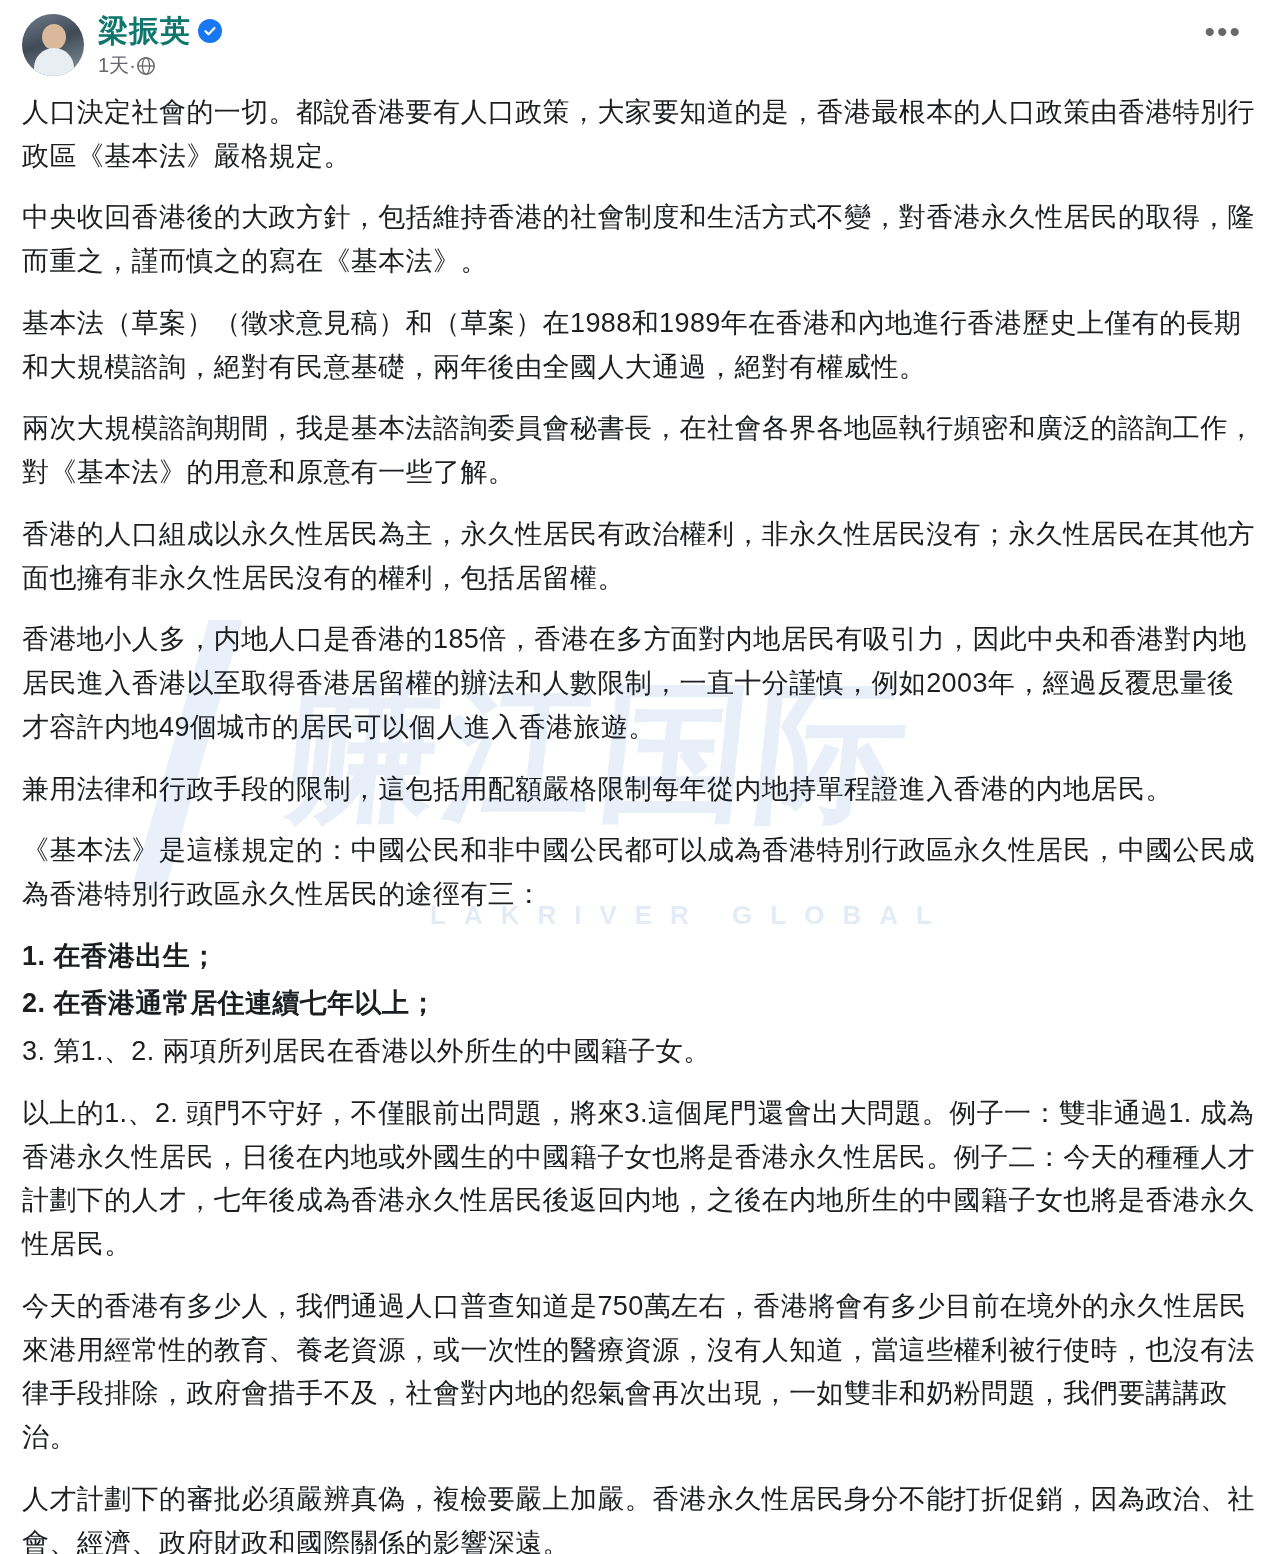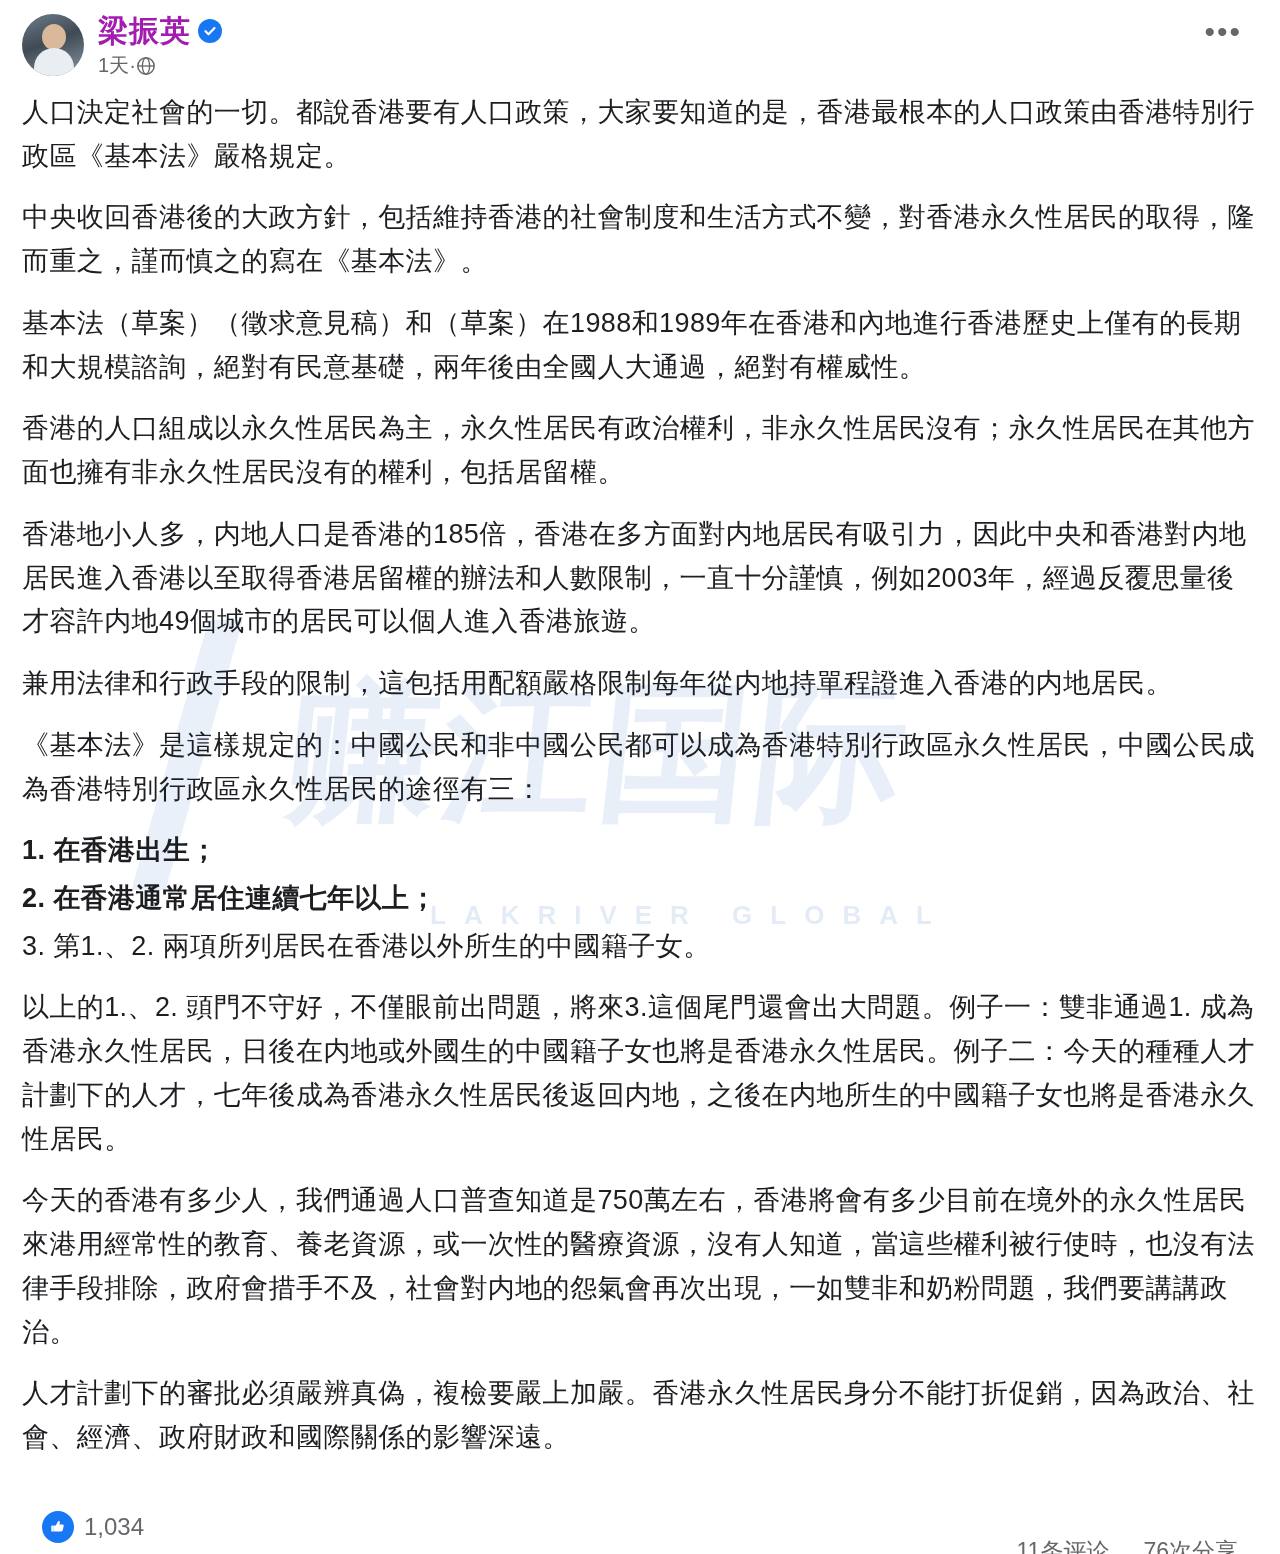--- a/index.html
+++ b/index.html
@@ -111,21 +111,21 @@
   }
   .name-row {
     display: flex;
     align-items: center;
     gap: 7px;
     height: 38px;
   }
   .name {
     font-size: 30px;
     font-weight: bold;
-    color: #a21caf;
+    color: #0f766e;
     letter-spacing: 1px;
   }
   .verified {
     width: 24px;
     height: 24px;
     border-radius: 50%;
     background: #1877f2;
     display: inline-flex;
     align-items: center;
     justify-content: center;
@@ -244,20 +244,21 @@
         </span>
       </div>
     </div>
     <div class="dots">•••</div>
   </div>
 
   <div class="content">
     <p>人口決定社會的一切。都說香港要有人口政策，大家要知道的是，香港最根本的人口政策由香港特別行政區《基本法》嚴格規定。</p>
     <p>中央收回香港後的大政方針，包括維持香港的社會制度和生活方式不變，對香港永久性居民的取得，隆而重之，謹而慎之的寫在《基本法》。</p>
     <p>基本法（草案）（徵求意見稿）和（草案）在1988和1989年在香港和內地進行香港歷史上僅有的長期和大規模諮詢，絕對有民意基礎，兩年後由全國人大通過，絕對有權威性。</p>
+    <p>兩次大規模諮詢期間，我是基本法諮詢委員會秘書長，在社會各界各地區執行頻密和廣泛的諮詢工作，對《基本法》的用意和原意有一些了解。</p>
     <p>香港的人口組成以永久性居民為主，永久性居民有政治權利，非永久性居民沒有；永久性居民在其他方面也擁有非永久性居民沒有的權利，包括居留權。</p>
     <p>香港地小人多，内地人口是香港的185倍，香港在多方面對内地居民有吸引力，因此中央和香港對内地居民進入香港以至取得香港居留權的辦法和人數限制，一直十分謹慎，例如2003年，經過反覆思量後才容許内地49個城市的居民可以個人進入香港旅遊。</p>
     <p>兼用法律和行政手段的限制，這包括用配額嚴格限制每年從内地持單程證進入香港的内地居民。</p>
     <p>《基本法》是這樣規定的：中國公民和非中國公民都可以成為香港特別行政區永久性居民，中國公民成為香港特別行政區永久性居民的途徑有三：</p>
 
     <p class="tight">1. 在香港出生；</p>
     <p class="tight">2. 在香港通常居住連續七年以上；</p>
     <p>3. 第1.、2. 兩項所列居民在香港以外所生的中國籍子女。</p>
 
     <p>以上的1.、2. 頭門不守好，不僅眼前出問題，將來3.這個尾門還會出大問題。例子一：雙非通過1. 成為香港永久性居民，日後在内地或外國生的中國籍子女也將是香港永久性居民。例子二：今天的種種人才計劃下的人才，七年後成為香港永久性居民後返回内地，之後在内地所生的中國籍子女也將是香港永久性居民。</p>

